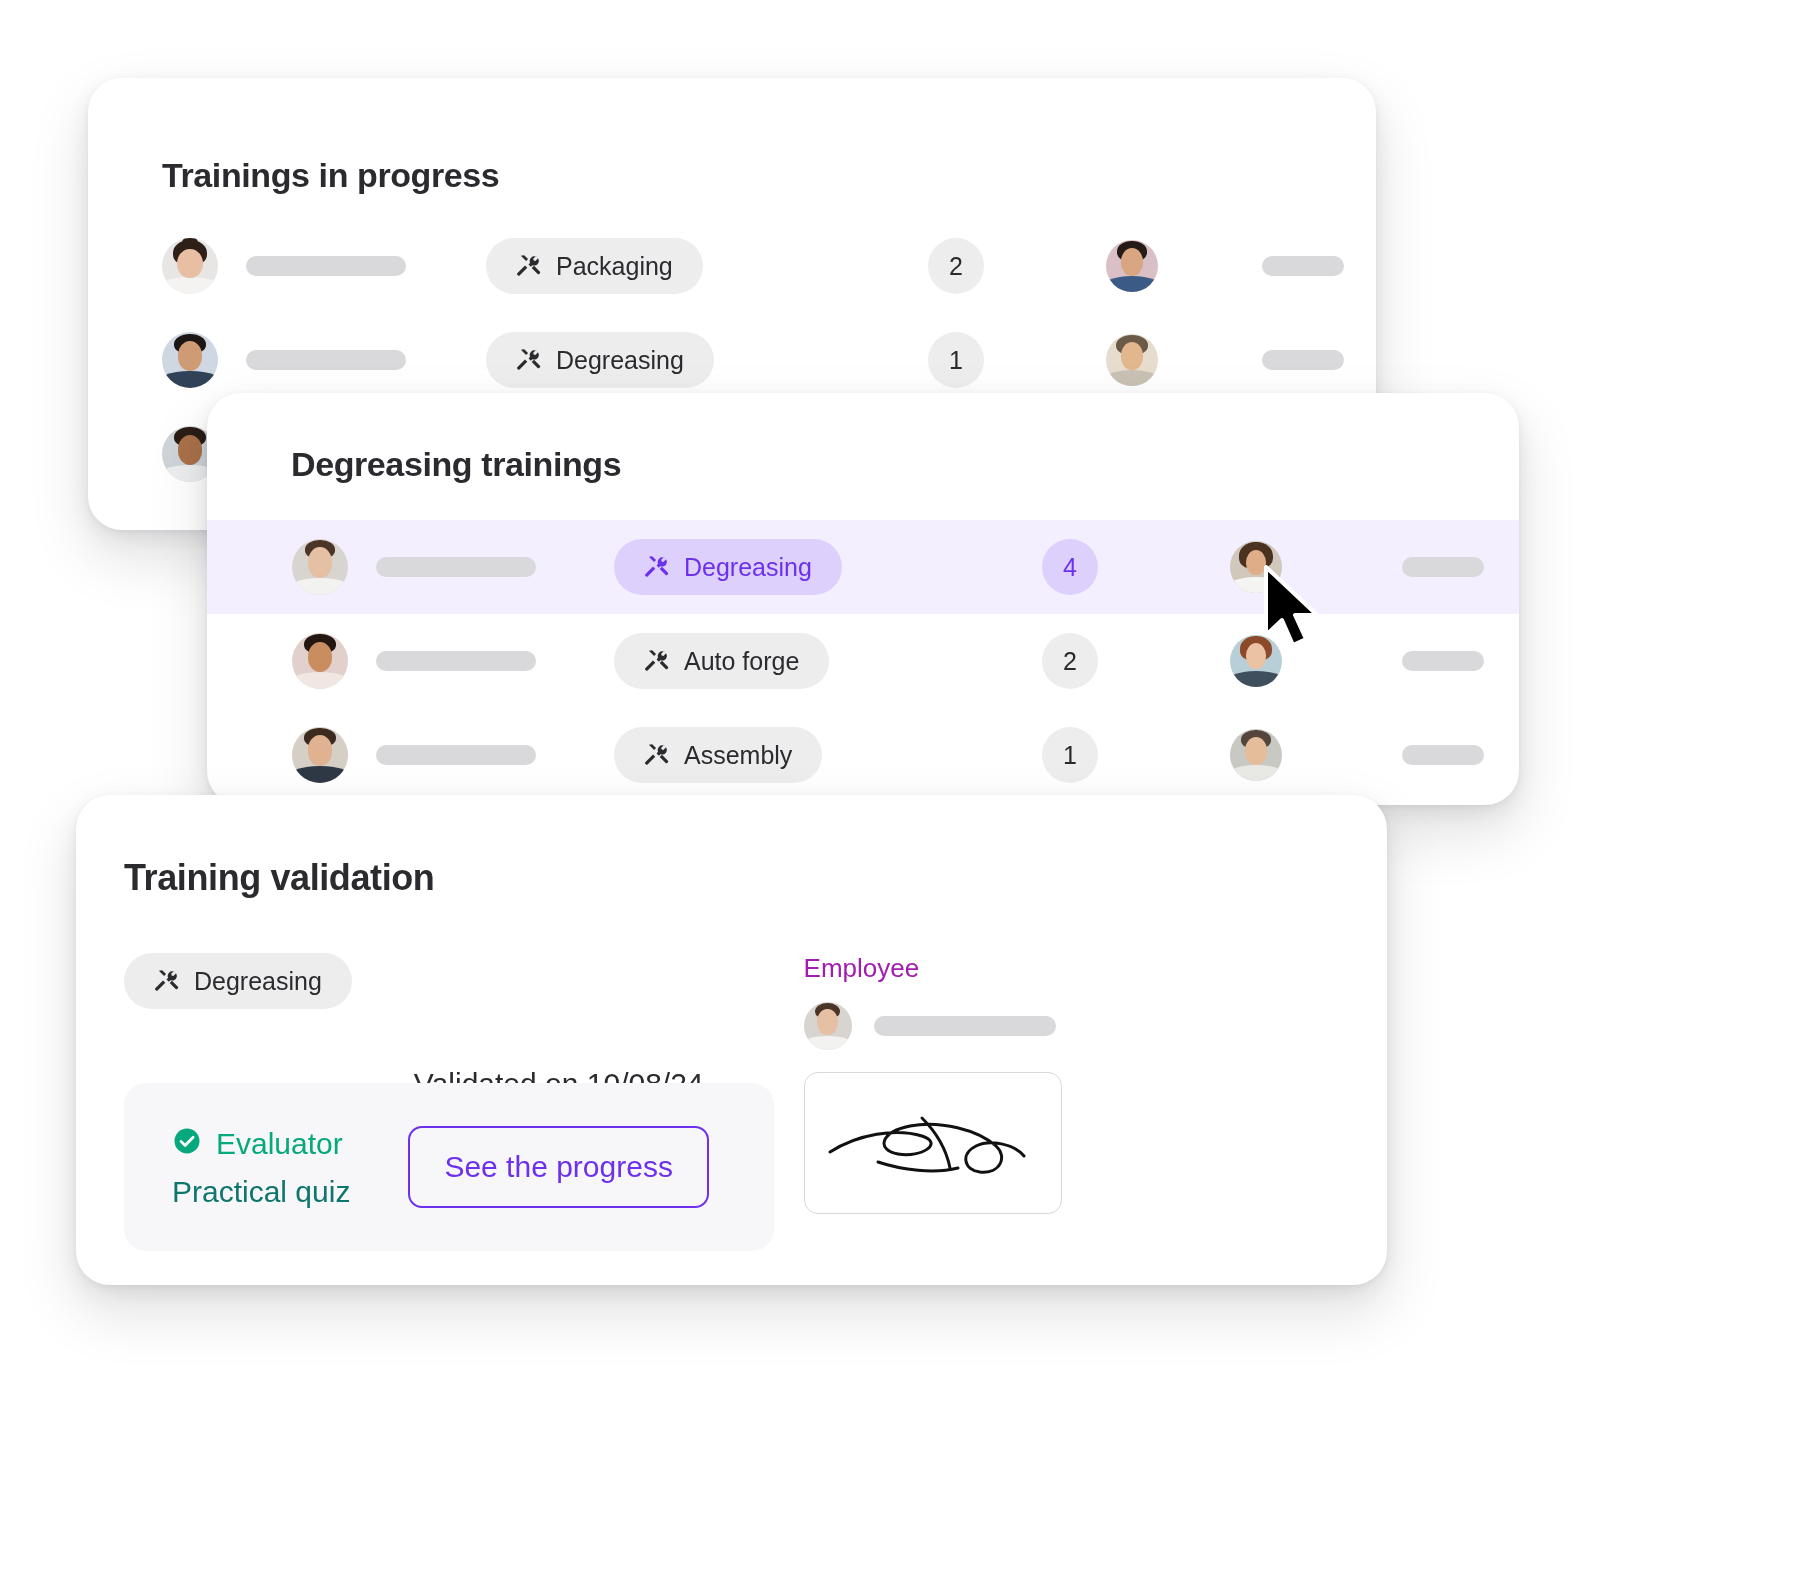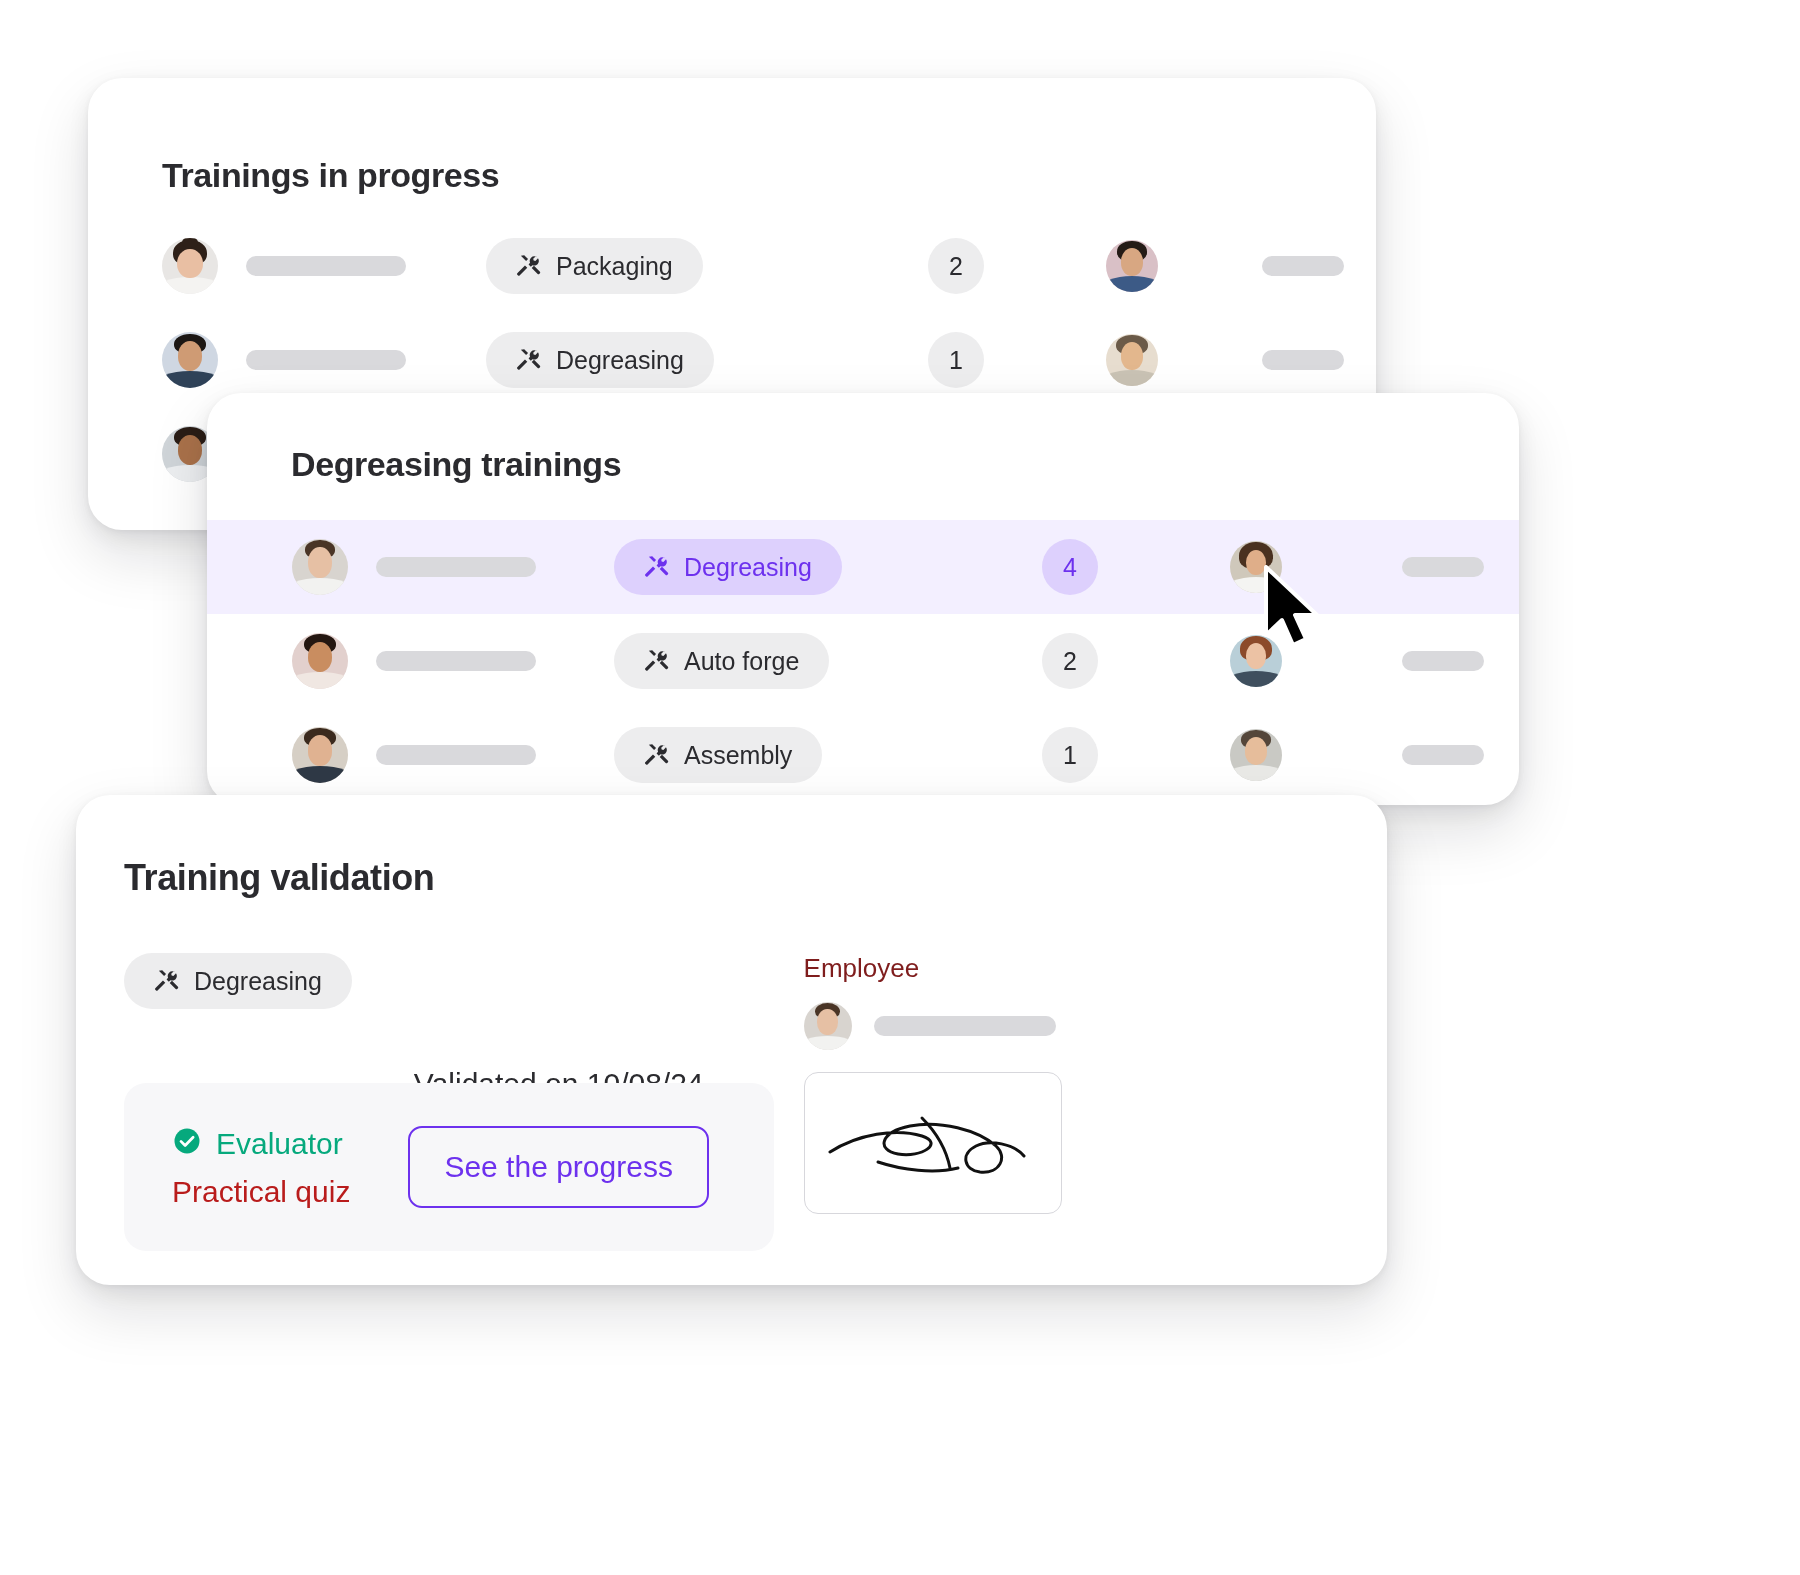--- a/index.html
+++ b/index.html
@@ -137,21 +137,21 @@
     font-size: 30px;
     color: #2b2b2f;
     margin-left: 62px;
     white-space: nowrap;
     align-self: center;
   }
   .sig-col { margin-left: 84px; }
   .sig-col.first { margin-left: 100px; }
   .sig-label {
     font-size: 26px;
-    color: #7f1d1d;
+    color: #a21caf;
     margin-bottom: 18px;
   }
   .sig-person { display: flex; align-items: center; gap: 22px; margin-bottom: 22px; }
   .sig-person .name-bar { width: 182px; }
   .sig-box {
     width: 258px; height: 142px;
     border: 1px solid #d7d7dc;
     border-radius: 14px;
     background: #ffffff;
     display: flex; align-items: center; justify-content: center;
@@ -167,21 +167,21 @@
     display: flex;
     align-items: center;
     padding: 0 28px 0 48px;
   }
   .quiz-text { flex: 0 0 auto; }
   .quiz-status {
     display: flex; align-items: center; gap: 14px;
     font-size: 30px; color: #06a97d; font-weight: 400;
     margin-bottom: 12px;
   }
-  .quiz-sub { font-size: 30px; color: #b91c1c; }
+  .quiz-sub { font-size: 30px; color: #0f766e; }
   .btn-outline {
     margin-left: 58px;
     border: 2px solid #6d31ee;
     color: #6d31ee;
     background: transparent;
     border-radius: 14px;
     font-size: 30px;
     font-family: "Liberation Sans", sans-serif;
     padding: 22px 34px;
     white-space: nowrap;

